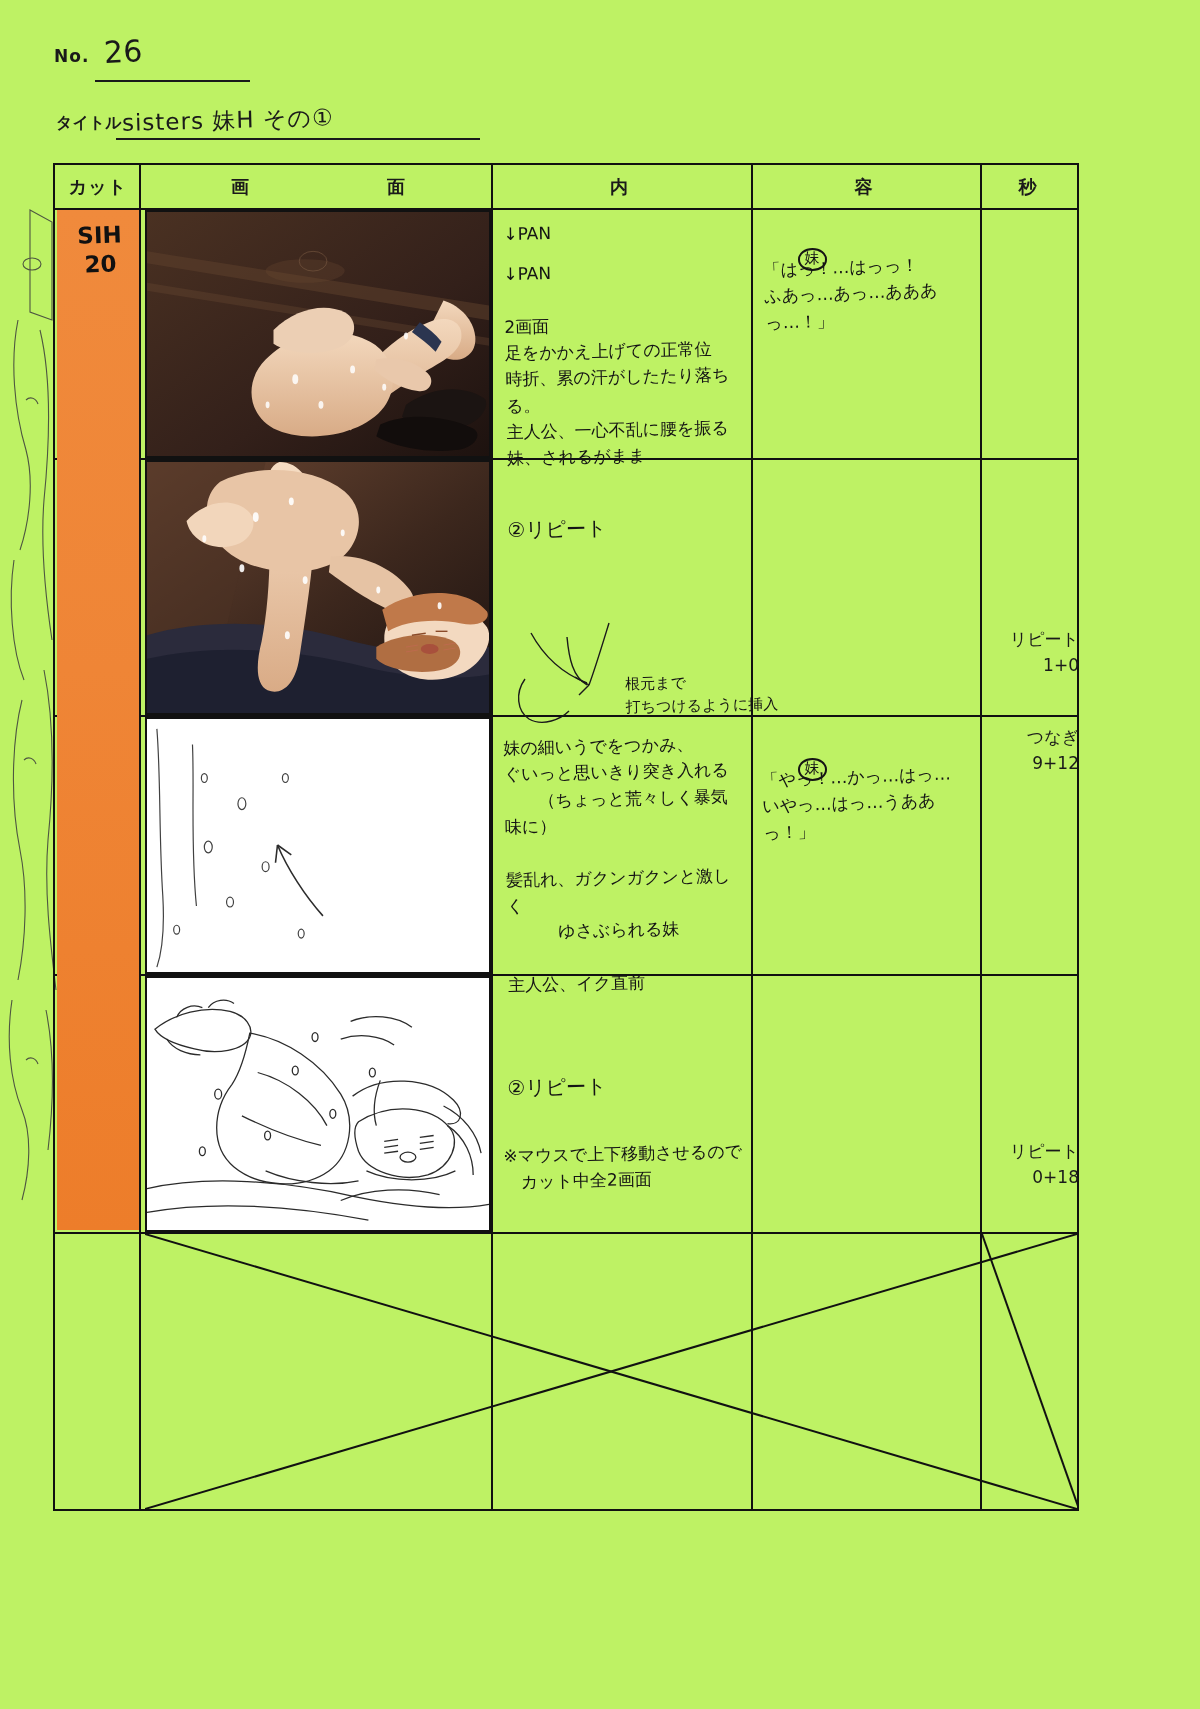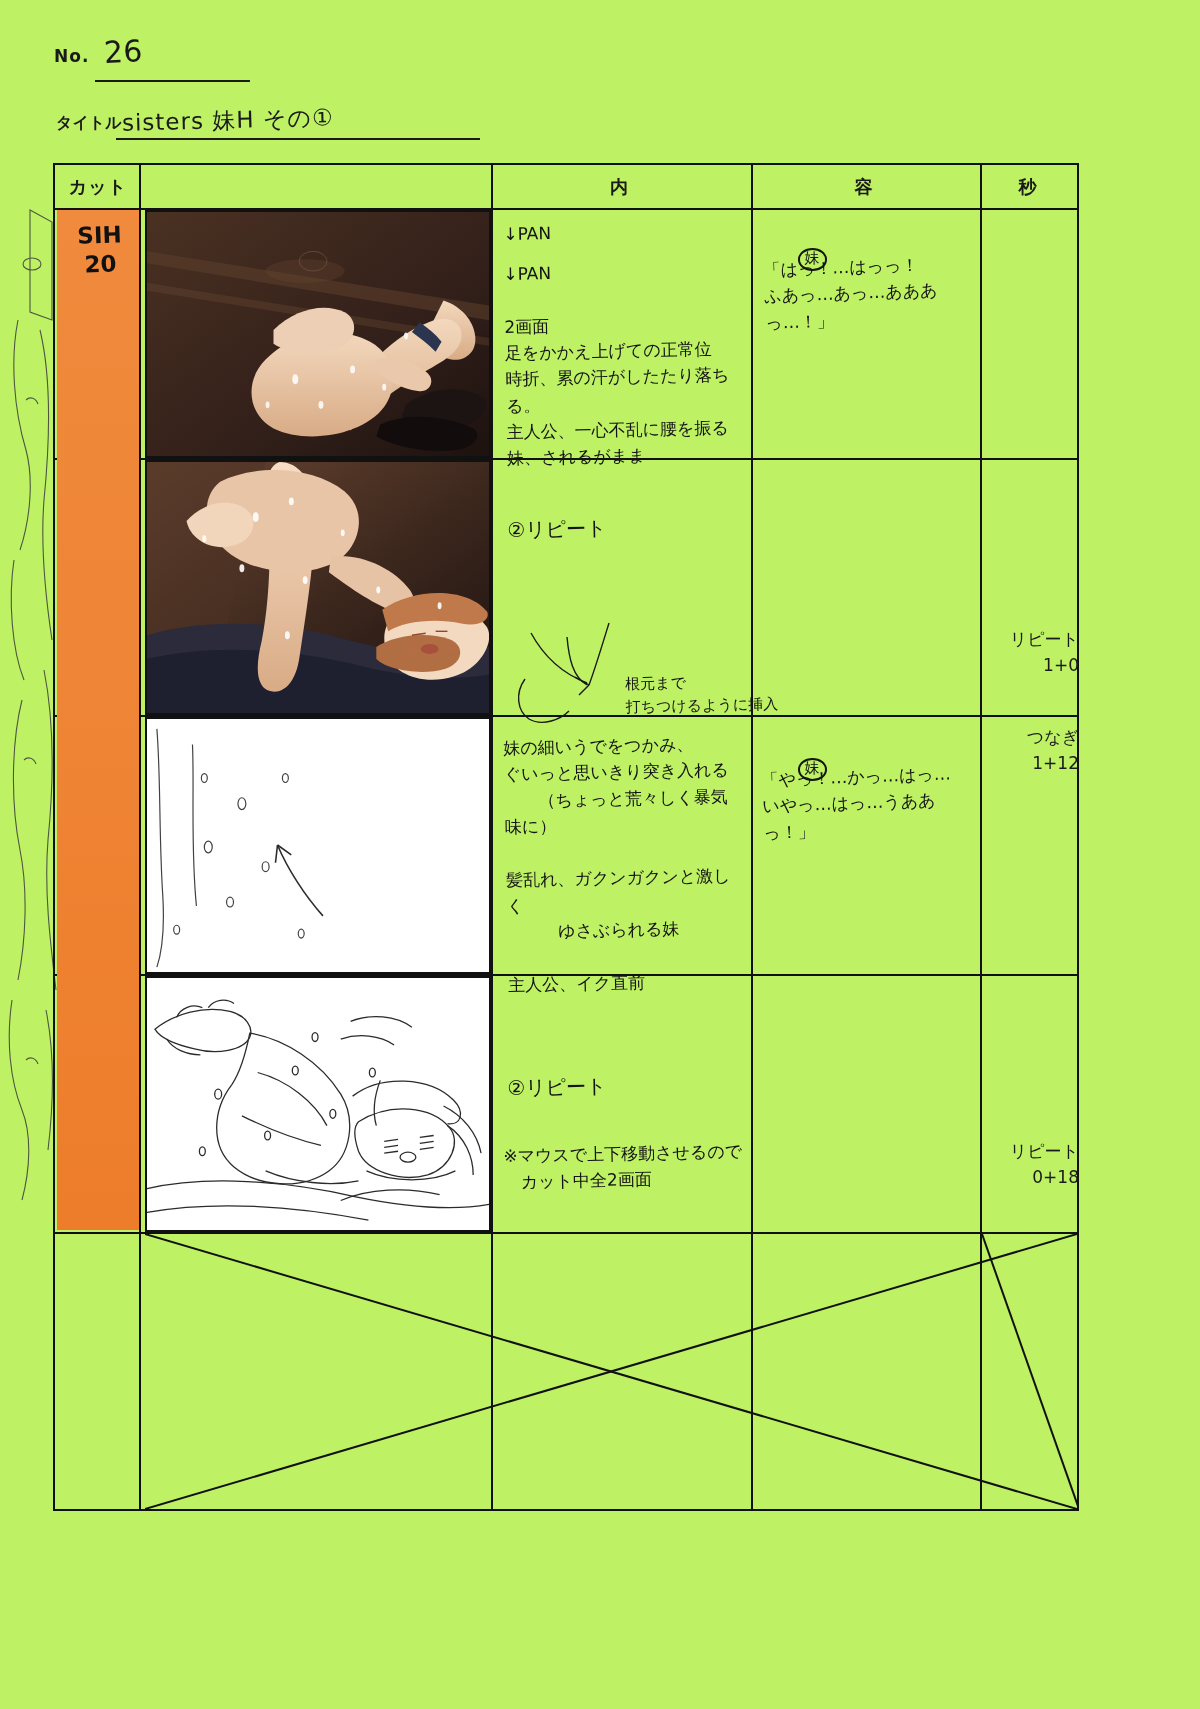--- a/index.html
+++ b/index.html
@@ -254,20 +254,21 @@
         <path d="M26 200 C30 196, 36 198, 38 204"></path>
         <path d="M24 560 C28 556, 34 558, 36 564"></path>
         <path d="M26 860 C30 856, 36 858, 38 864"></path>
       </g>
     </svg>
   </div>
 
   <div class="table">
 
     <div class="head-cell hc-cut">カット</div>
+    <div class="head-cell hc-gam">画　面</div>
     <div class="head-cell hc-nai">内</div>
     <div class="head-cell hc-you">容</div>
     <div class="head-cell hc-byo">秒</div>
 
     <div class="hline hl-head"></div>
     <div class="hline hl-r1"></div>
     <div class="hline hl-r2"></div>
     <div class="hline hl-r3"></div>
     <div class="hline hl-r4"></div>
 
@@ -501,21 +502,21 @@
 
     <div class="hw" style="left:712px; top:566px;">
       <span class="circ">妹</span>
     </div>
     <div class="hw hw-m tilt2" style="left:706px; top:602px; width:214px;">「やっ！…かっ…はっ…
 いやっ…はっ…うああっ！」</div>
 
     <div class="byo" style="top:462px;">リピート
 1+0</div>
     <div class="byo" style="top:560px;">つなぎ
-1+12</div>
+9+12</div>
     <div class="byo" style="top:974px;">リピート
 0+18</div>
 
     <div class="xband">
       <svg viewBox="0 0 932 275" preserveAspectRatio="none">
         <line x1="0" y1="0" x2="932" y2="275" stroke="#111" stroke-width="2"></line>
         <line x1="0" y1="275" x2="932" y2="0" stroke="#111" stroke-width="2"></line>
       </svg>
     </div>
     <div class="xband2">

